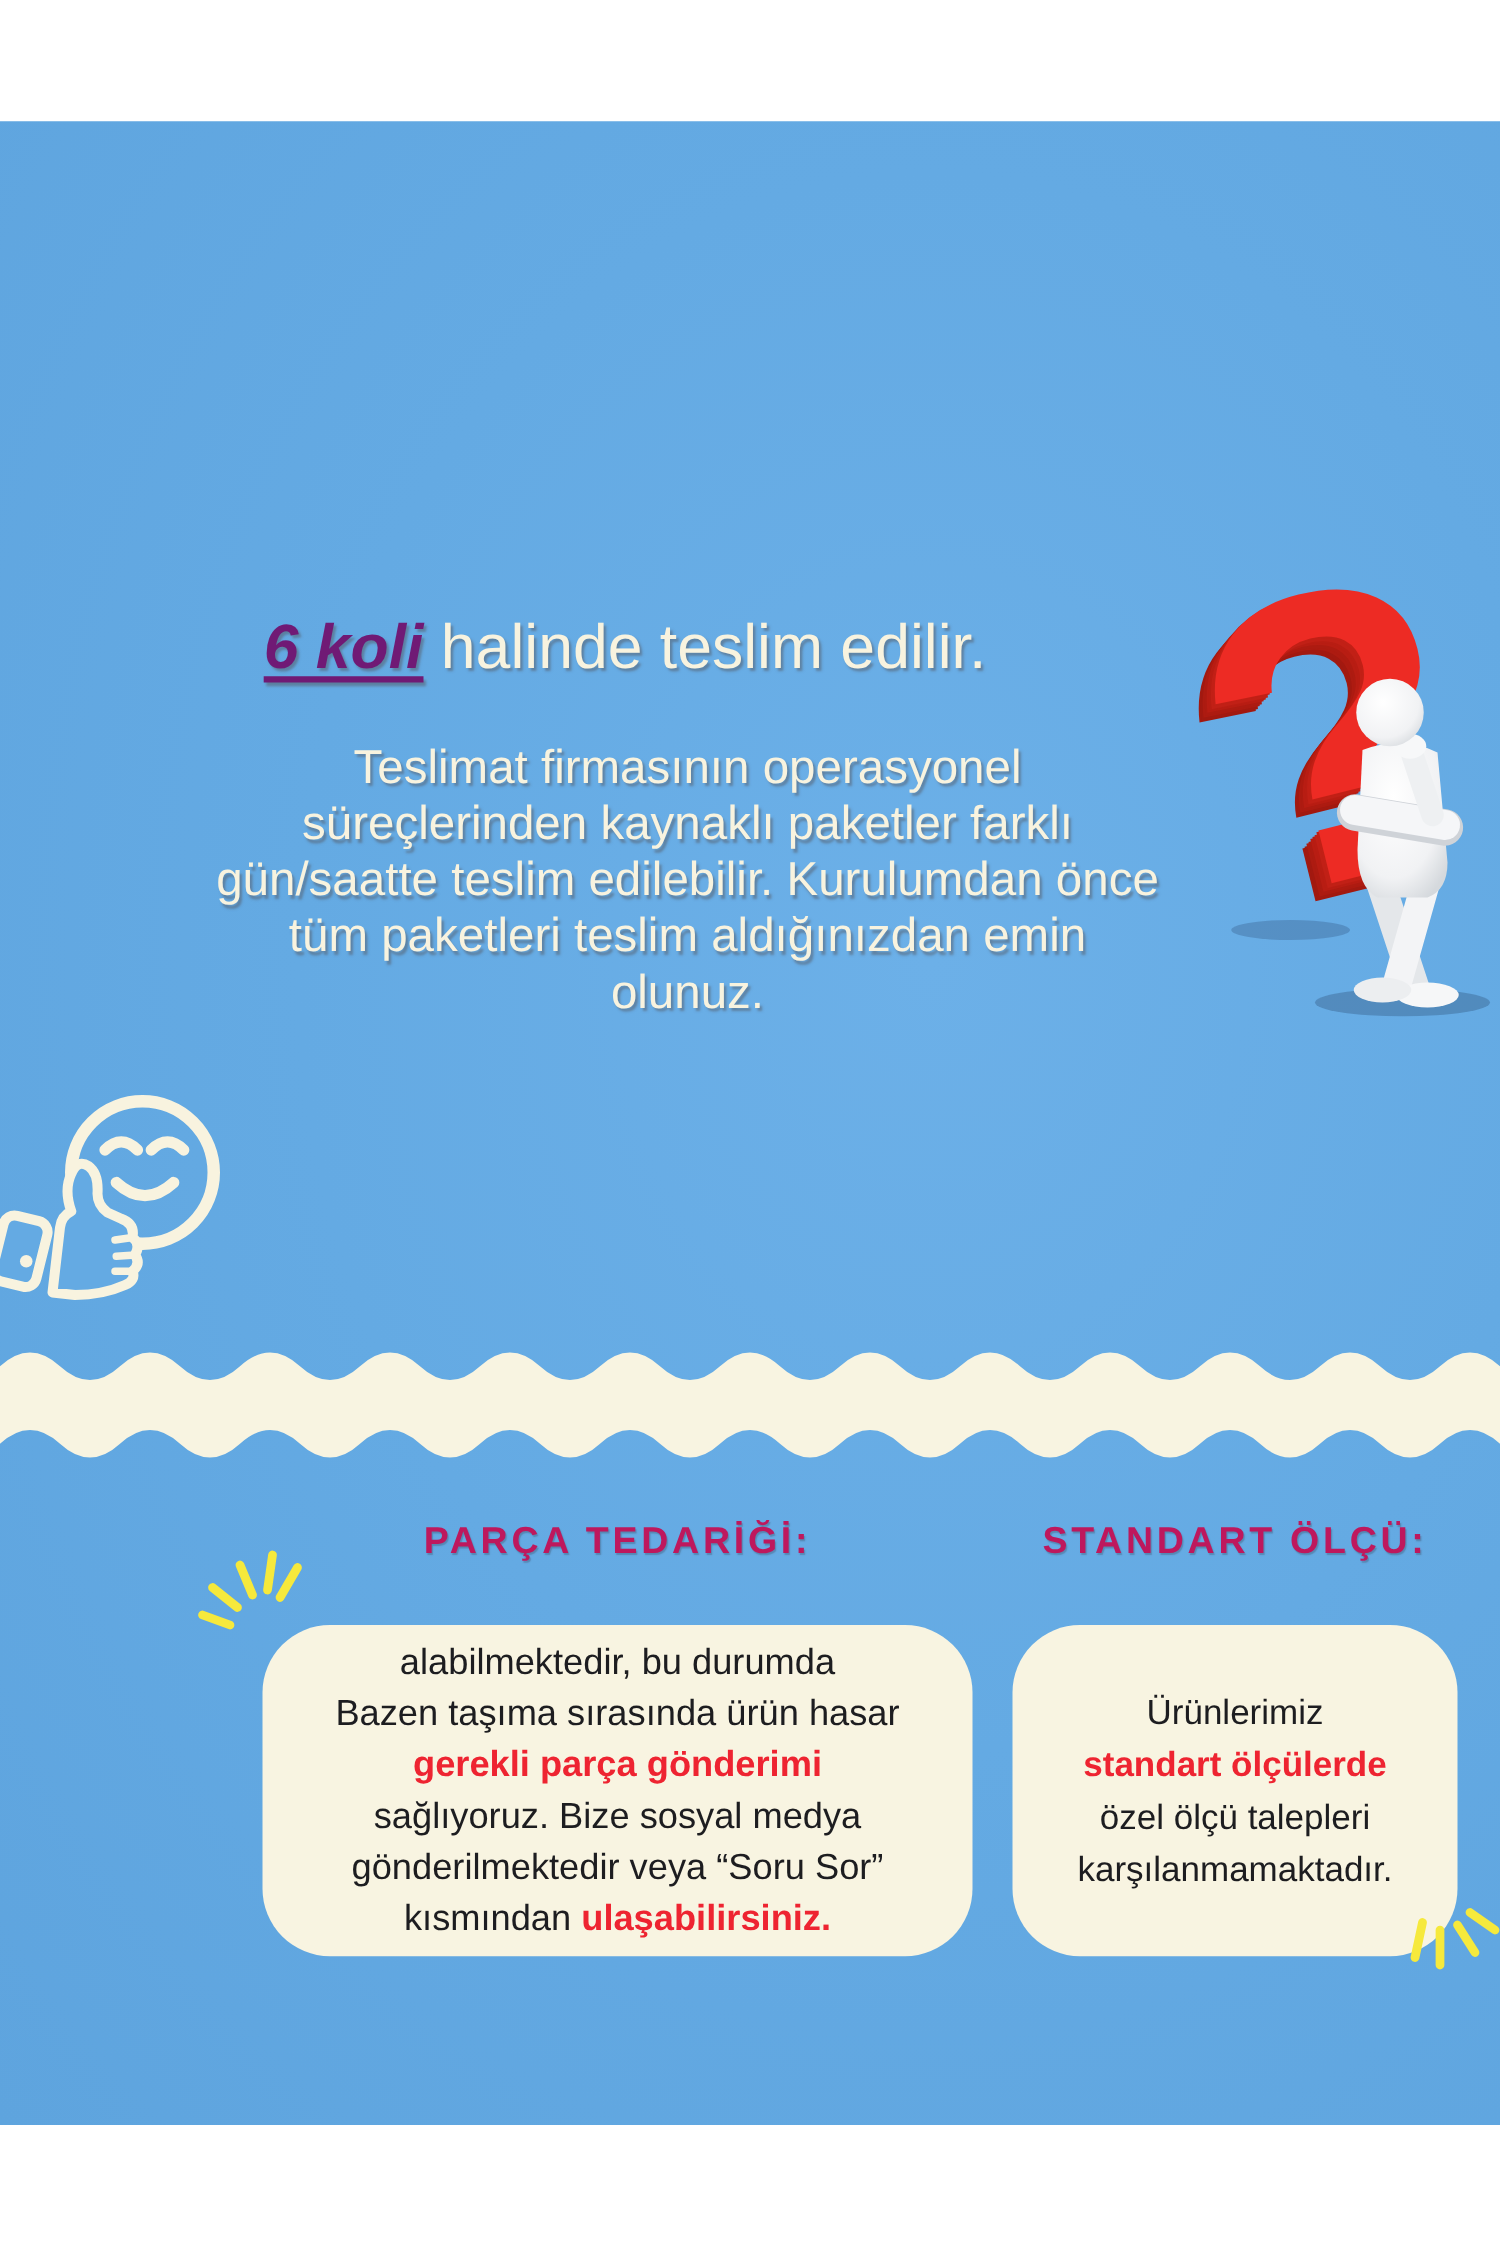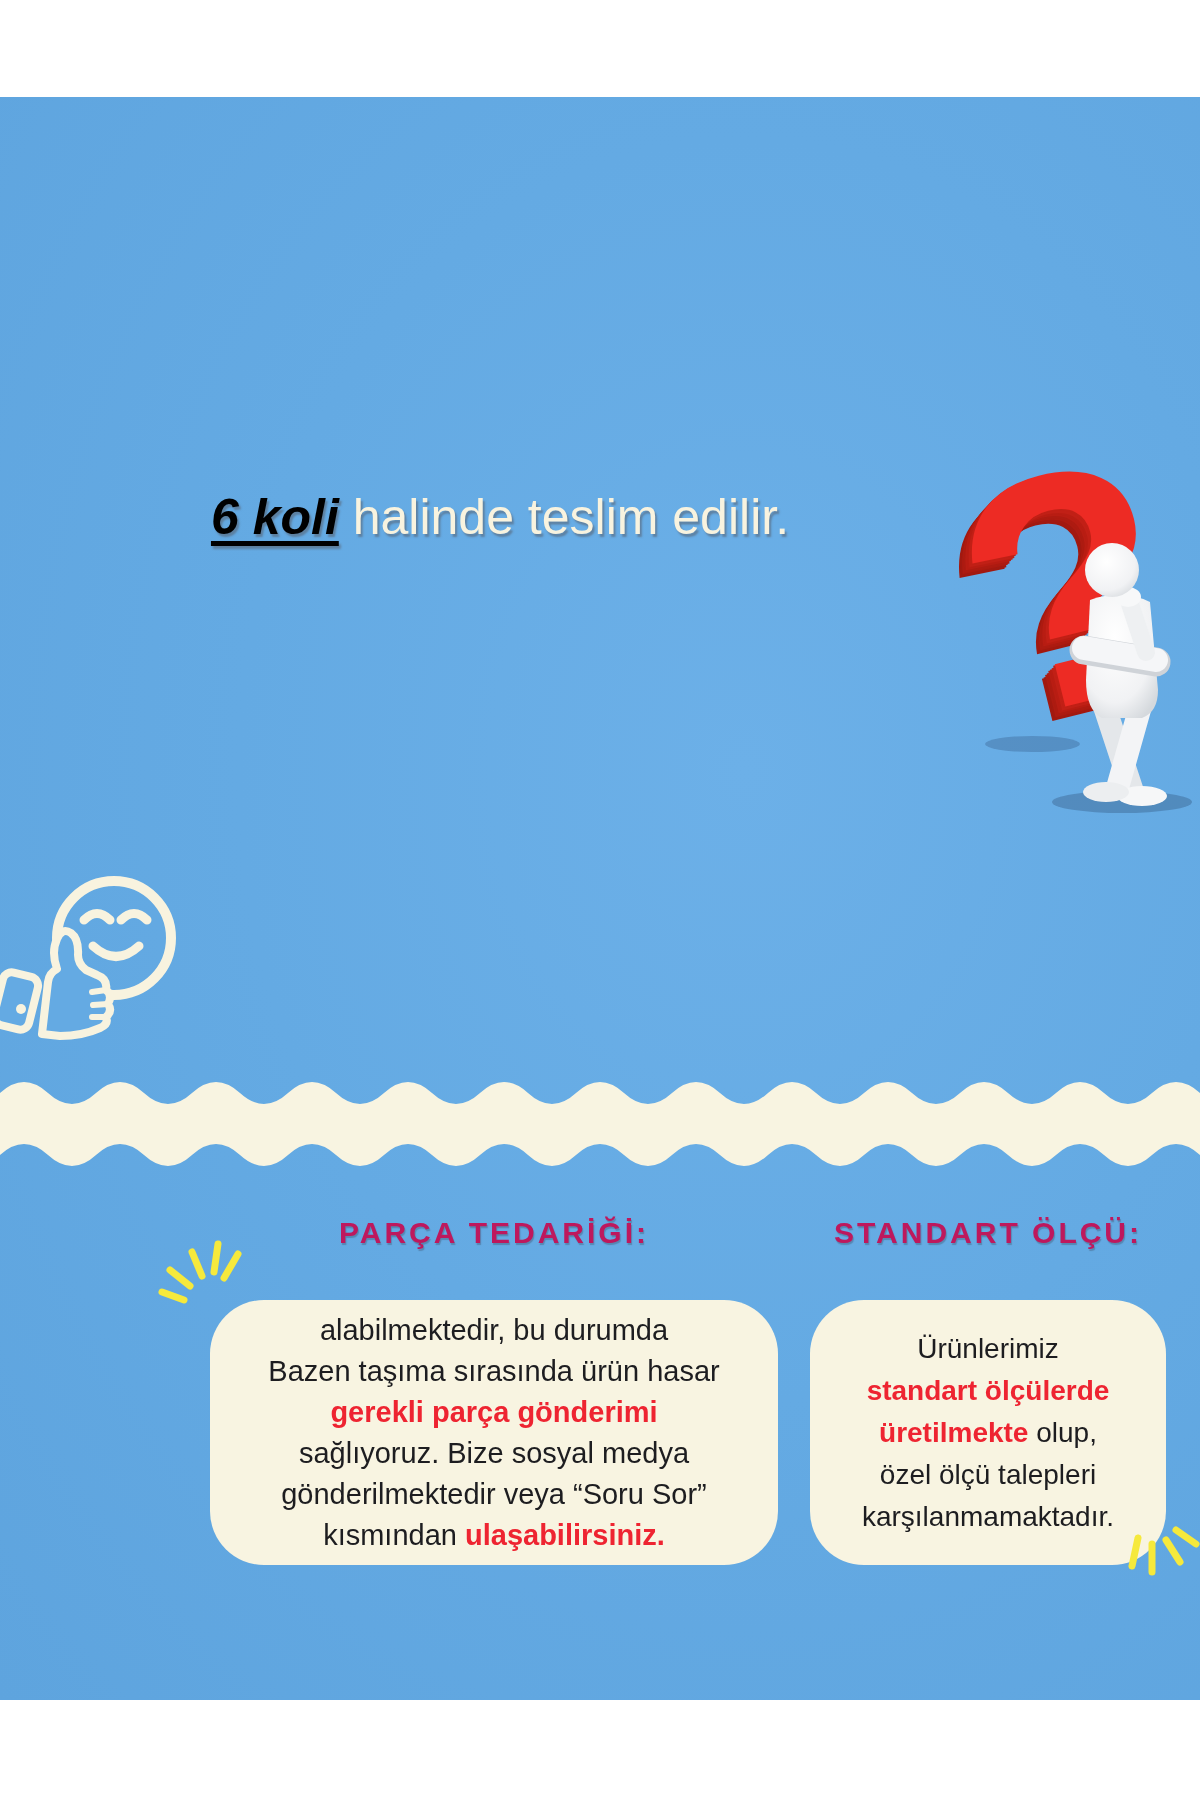--- a/index.html
+++ b/index.html
@@ -19,21 +19,21 @@
     position:absolute; text-align:center; color:#F8F3DF;
     text-shadow:2px 3px 2px rgba(85,92,105,.55);
   }
   .hero-p{font-size:38px; line-height:46px; font-weight:400;}
   #p1{left:150px; top:300px; width:720px;}
   #p2{left:95px;  top:592px; width:910px; line-height:45px;}
   #headline{
     left:100px; top:488px; width:800px; font-size:50px; line-height:58px;
   }
   #headline .em{
-    color:#000000; font-weight:700; font-style:italic;
+    color:#701a75; font-weight:700; font-style:italic;
     text-decoration:underline; text-decoration-thickness:5px; text-underline-offset:7px;
   }
 
   
   #qmark{
     position:absolute; left:952px; top:438px; width:240px; height:310px;
     font-size:330px; font-weight:700; line-height:300px; text-align:center;
     color:#ED2B24; transform:rotate(-14deg); transform-origin:50% 55%;
     text-shadow:
       -2px 1px 0 #c12016, -4px 3px 0 #c12016, -6px 4px 0 #b81d13,
@@ -75,20 +75,27 @@
 
   <div class="strip top"></div>
   <div class="blue-body"></div>
   <div class="strip bottom"></div>
 
 
   <div id="headline" class="hero-text">
     <span class="em">6 koli</span><span> halinde teslim edilir.</span>
   </div>
 
+  <div id="p2" class="hero-text hero-p">
+      <div class="line">Teslimat firmasının operasyonel</div>
+      <div class="line">süreçlerinden kaynaklı paketler farklı</div>
+      <div class="line">gün/saatte teslim edilebilir. Kurulumdan önce</div>
+      <div class="line">tüm paketleri teslim aldığınızdan emin</div>
+      <div class="line">olunuz.</div>
+    </div>
 
   <div id="qmark">?</div>
   <div id="qdot-shadow" class="soft-shadow"></div>
   <svg style="position:absolute; left:1050px; top:540px;" width="150" height="280" viewBox="0 0 150 280">
     <defs>
       <radialGradient id="gPerson" cx="40%" cy="35%" r="75%">
         <stop offset="0%" stop-color="#ffffff"></stop>
         <stop offset="70%" stop-color="#f1f2f4"></stop>
         <stop offset="100%" stop-color="#d5d9dd"></stop>
       </radialGradient>
@@ -145,21 +152,20 @@
       <div class="line"><span>alabilmektedir, bu durumda</span></div>
       <div class="line"><span>Bazen taşıma sırasında ürün hasar</span></div>
       <div class="line"><span class="seg-red">gerekli parça gönderimi</span></div>
       <div class="line"><span>sağlıyoruz. Bize sosyal medya</span></div>
       <div class="line"><span>gönderilmektedir veya “Soru Sor”</span></div>
       <div class="line"><span>kısmından </span><span class="seg-red">ulaşabilirsiniz.</span></div>
     </div>
   <div id="card-right" class="card">
       <div class="line"><span>Ürünlerimiz</span></div>
       <div class="line"><span class="seg-red">standart ölçülerde</span></div>
-      <div class="line"><span class="seg-red">üretilmekte</span><span> olup,</span></div>
       <div class="line"><span>özel ölçü talepleri</span></div>
       <div class="line"><span>karşılanmamaktadır.</span></div>
     </div>
 
   <svg class="sparkle" style="left:150px; top:1238px;" width="95" height="95" viewBox="0 0 95 95">
     <g stroke="#F6E93C" stroke-width="7" stroke-linecap="round">
       <line x1="12" y1="54" x2="34" y2="62"></line>
       <line x1="20" y1="32" x2="40" y2="48"></line>
       <line x1="42" y1="14" x2="52" y2="38"></line>
       <line x1="68" y1="6" x2="64" y2="34"></line>

